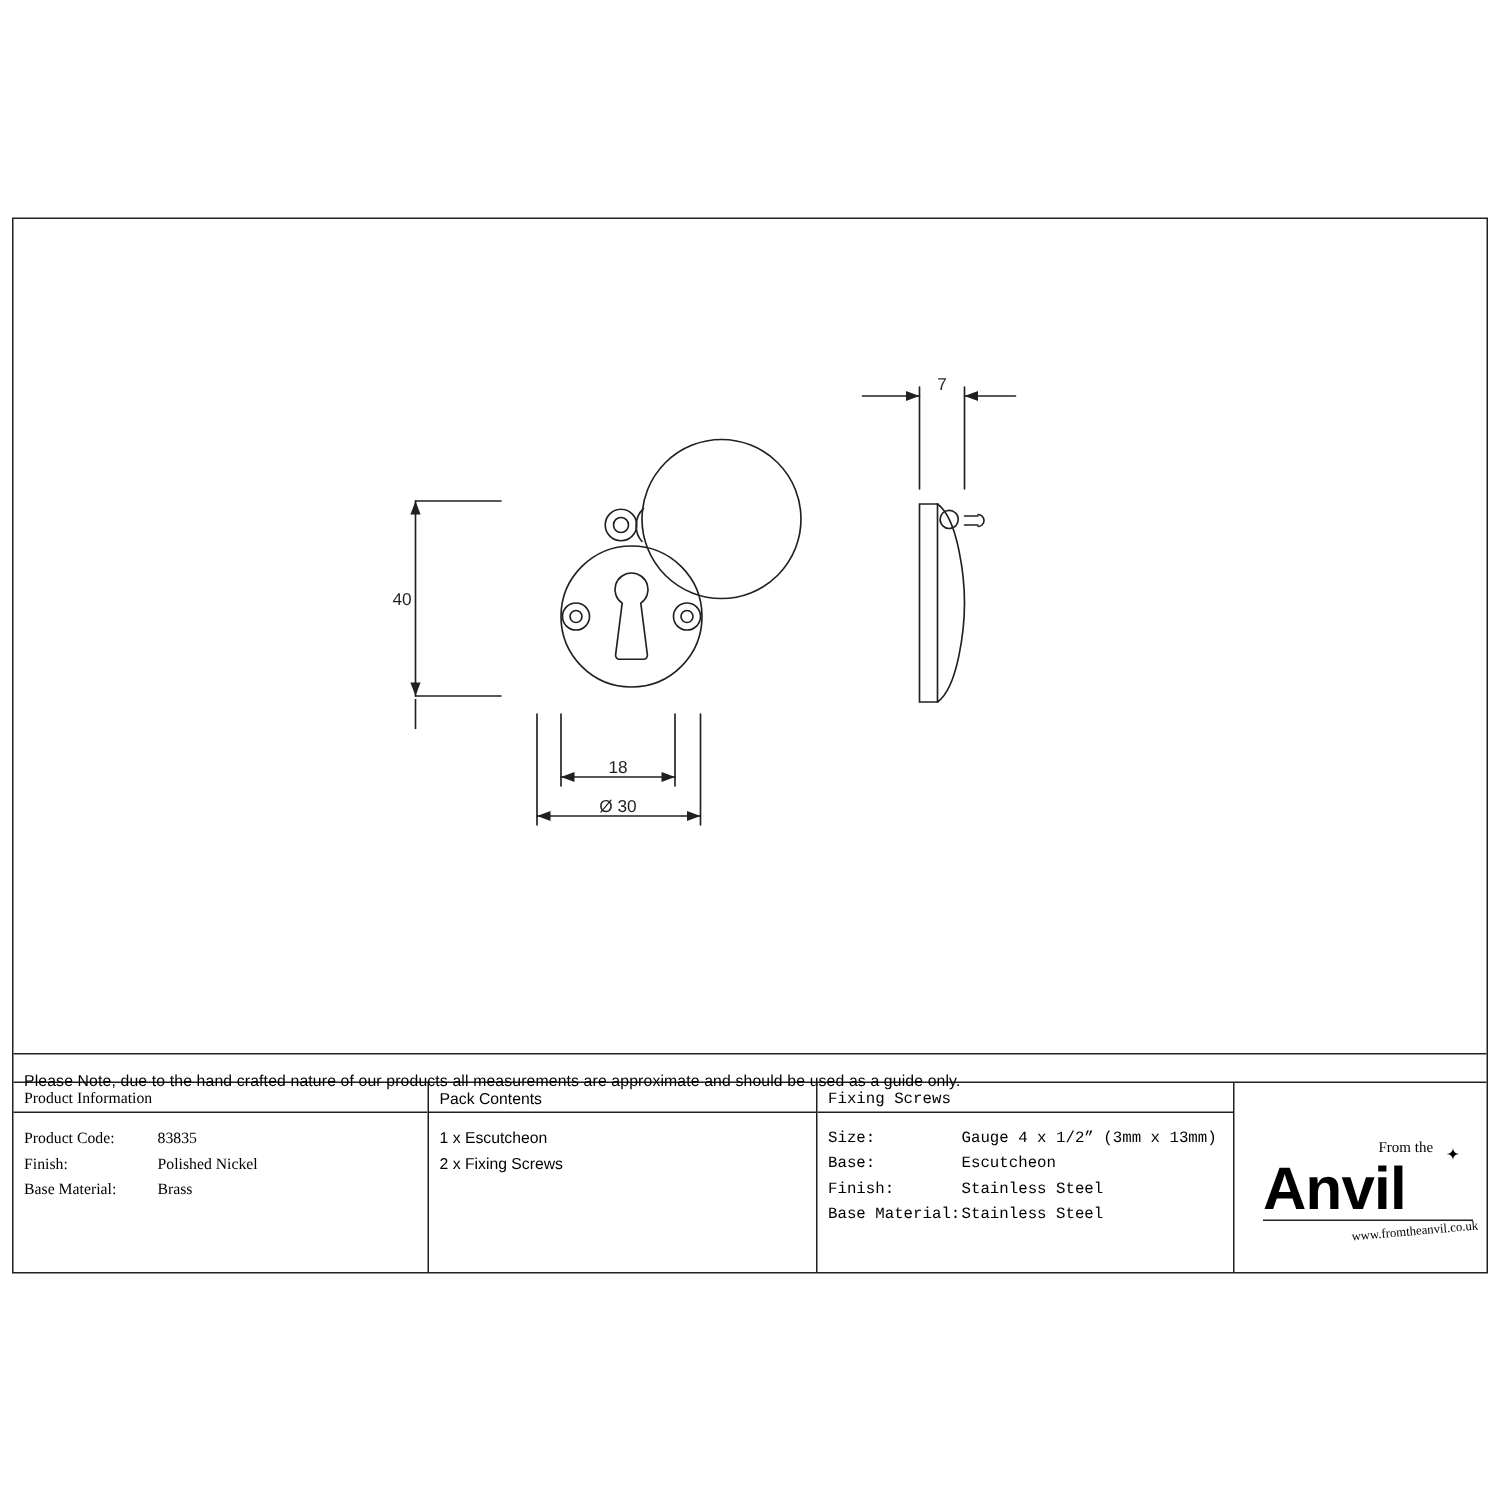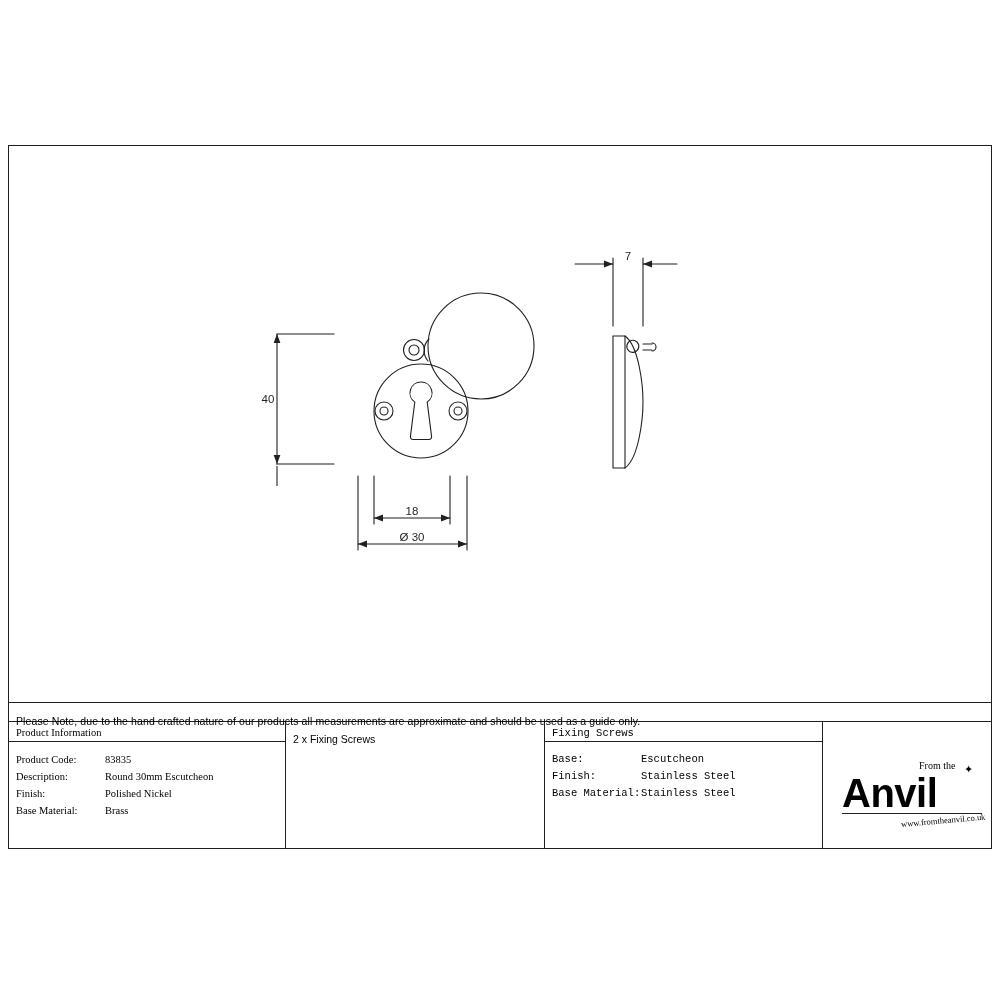--- a/index.html
+++ b/index.html
@@ -253,43 +253,45 @@
   <div id="info-table">
 
     <div class="col col-product">
       <div class="col-head">Product Information</div>
       <div class="col-body">
         <div class="kv">
           <span class="k">Product Code:</span>
           <span class="v">83835</span>
         </div>
         <div class="kv">
-          <span class="k">Description:</span>
-          <span class="v">Round 30mm Escutcheon</span>
-        </div>
-        <div class="kv">
           <span class="k">Finish:</span>
           <span class="v">Polished Nickel</span>
         </div>
         <div class="kv">
           <span class="k">Base Material:</span>
           <span class="v">Brass</span>
         </div>
       </div>
     </div>
 
     <div class="col col-pack">
+      <div class="col-head">Pack Contents</div>
       <div class="col-body">
+        <div class="plain-line">1 x Escutcheon</div>
         <div class="plain-line">2 x Fixing Screws</div>
       </div>
     </div>
 
     <div class="col col-screws">
       <div class="col-head">Fixing Screws</div>
       <div class="col-body">
+        <div class="kv">
+          <span class="k">Size:</span>
+          <span class="v">Gauge 4 x 1/2” (3mm x 13mm)</span>
+        </div>
         <div class="kv">
           <span class="k">Base:</span>
           <span class="v">Escutcheon</span>
         </div>
         <div class="kv">
           <span class="k">Finish:</span>
           <span class="v">Stainless Steel</span>
         </div>
         <div class="kv">
           <span class="k">Base Material:</span>

